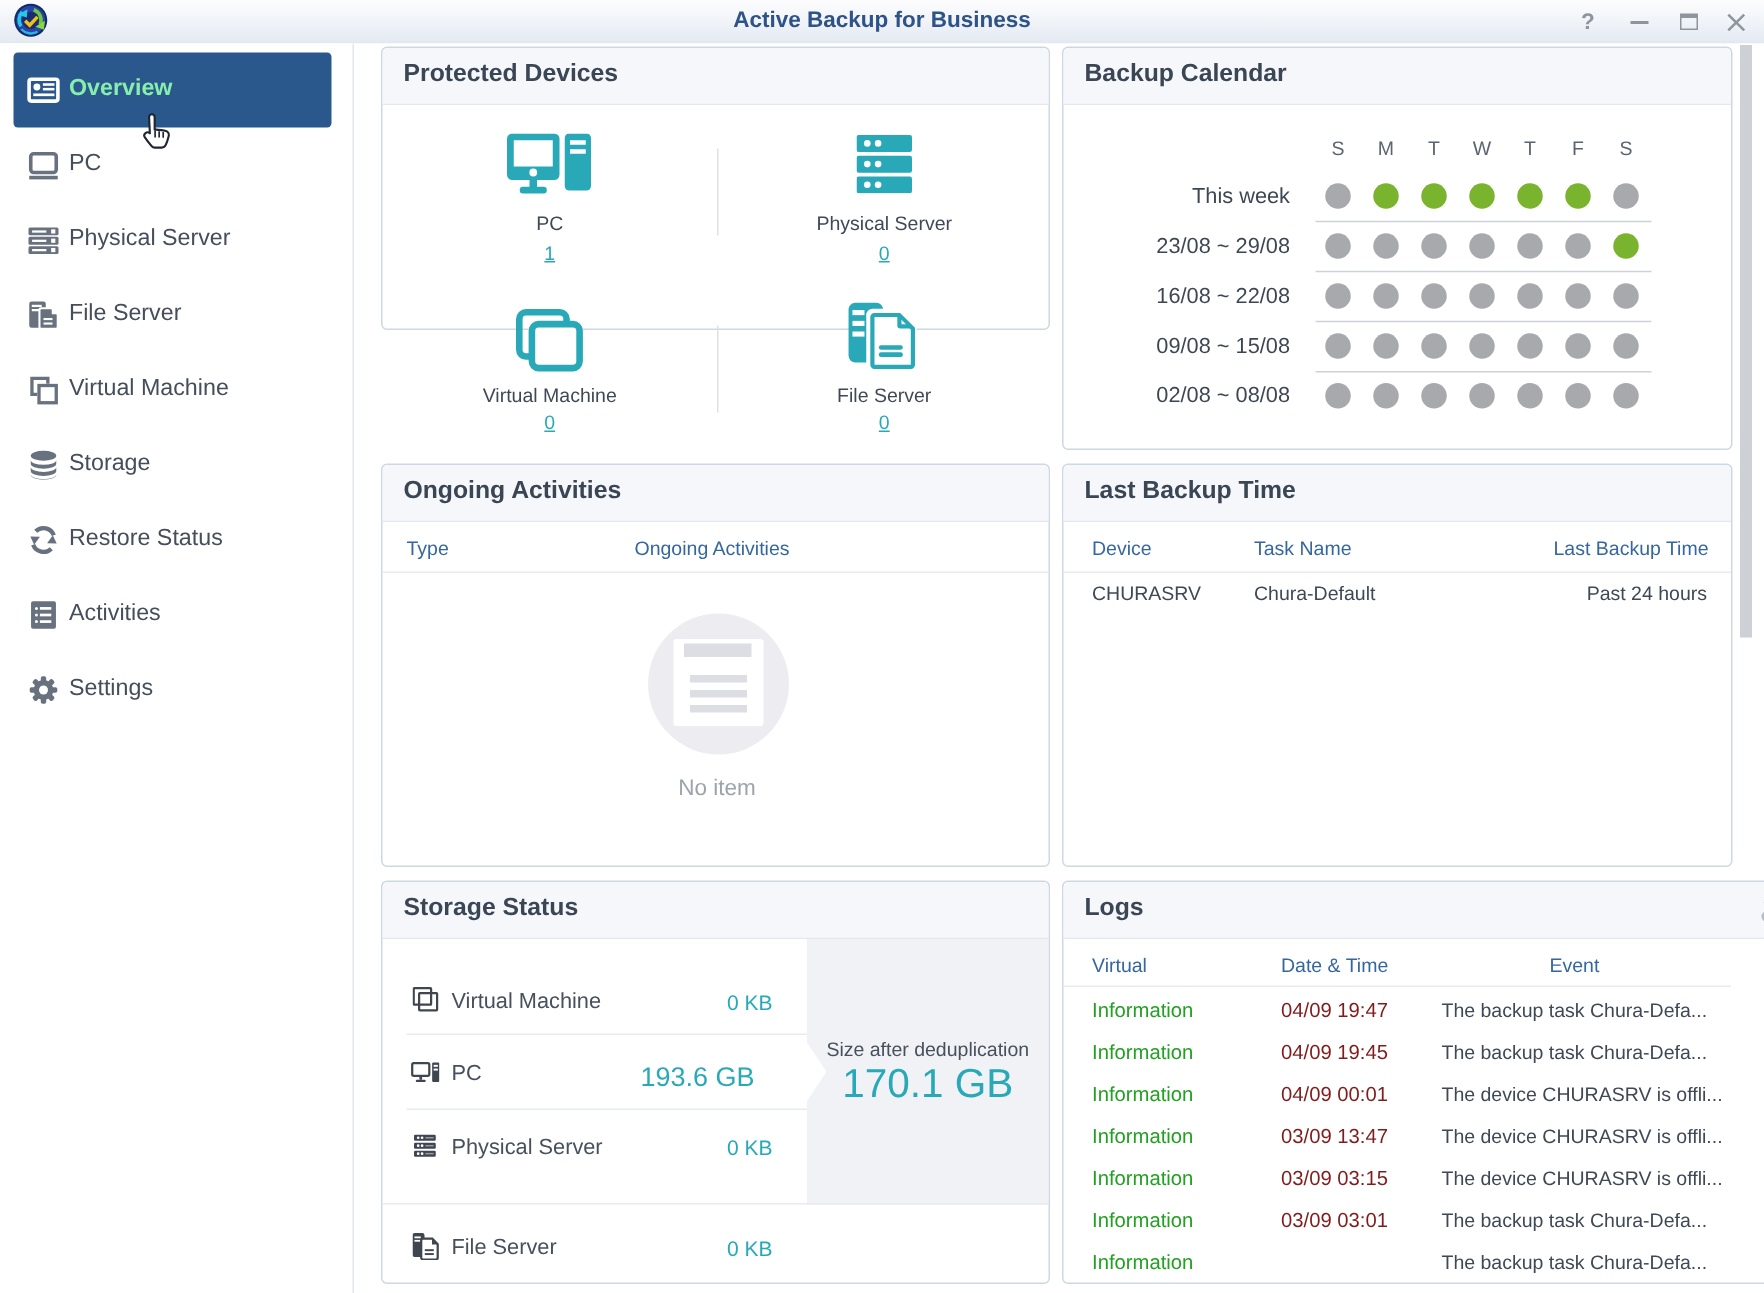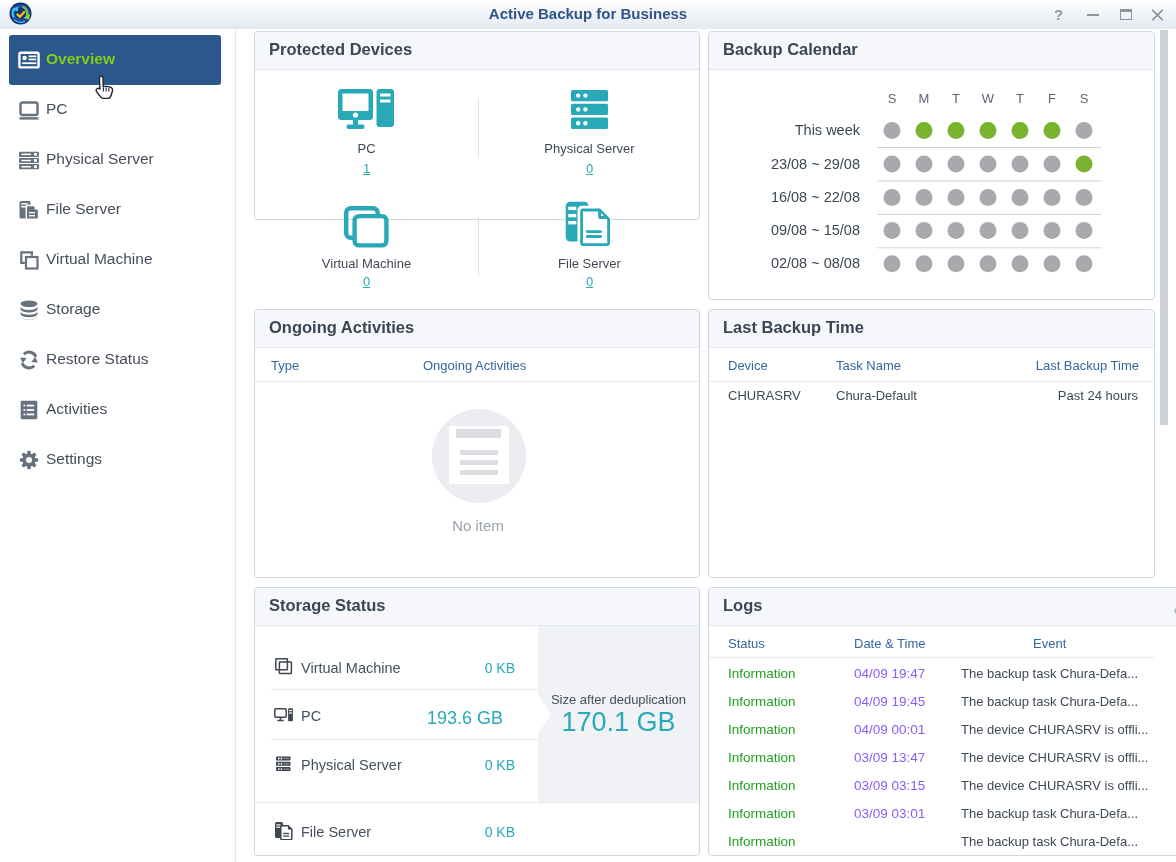--- a/index.html
+++ b/index.html
@@ -14,31 +14,31 @@
   font-size:15px; line-height:18px; font-weight:bold; color:#2e5487; }
 .winbtn { position:absolute; top:0; height:29px; color:#8e959d; }
 
 
 #sidebar { position:absolute; left:0; top:29px; width:236px; height:833px; background:#fff;
   border-right:1px solid #e3e6ea; z-index:5; }
 .mitem { position:absolute; left:9px; width:212px; height:50px; }
 .mitem .lbl { position:absolute; left:37px; top:14px; font-size:15.5px; line-height:19px; color:#454e5a; }
 .mitem .ic { position:absolute; left:9px; top:14px; width:22px; height:22px; }
 .mitem.sel { background:#2a578c; border-radius:3px; }
-.mitem.sel .lbl { color:#84cc16; font-weight:bold; }
+.mitem.sel .lbl { color:#86efac; font-weight:bold; }
 
 
 #main { position:absolute; left:0; top:29px; width:1176px; height:833px; background:#fff; }
 .card { position:absolute; background:#fff; border:1px solid #ccd8e2; border-radius:4px; }
 .card .hd { position:absolute; left:0; top:0; right:0; height:38px; background:#f5f7fa;
   border-bottom:1px solid #e2e8ef; border-radius:4px 4px 0 0; }
 .card .hd .t { position:absolute; left:14px; top:8px; font-size:16.5px; line-height:19px; font-weight:bold; color:#3a4654; }
 .colhd { position:absolute; font-size:13px; color:#35679f; }
 .cell13 { position:absolute; font-size:13px; color:#3f4956; white-space:nowrap; }
-.lcell { position:absolute; font-size:13.5px; color:#8b5cf6; white-space:nowrap; }
+.lcell { position:absolute; font-size:13.5px; color:#7f1d1d; white-space:nowrap; }
 .ecell { position:absolute; font-size:13px; color:#3f4956; white-space:nowrap; }
 .teal { color:#29a9b7; }
 .sep { position:absolute; background:#e8ebee; height:1px; }
 
 #scrollthumb { position:absolute; left:1160px; top:30px; width:8px; height:395px; background:#cdd0d4; }
 </style>
 </head>
 <body>
 <div id="app">
 
@@ -421,21 +421,21 @@
       <div class="abs" style="left:46px; top:236px; font-size:14.5px; color:#47505d;">File Server</div>
       <div class="abs teal" style="left:160px; top:236px; width:100px; text-align:right; font-size:14px;">0 KB</div>
     </div>
     <div class="card" id="card-logs" style="left:708px; top:558px; width:490px; height:269px;">
       <div class="hd">
           <div class="t">Logs</div>
         <svg class="abs" style="right:12px; top:13px;" width="12" height="14" viewBox="0 0 12 14">
           <path d="M2.5 0.5 H11.5 V9.5 L8.2 6.2 L4.5 10 Q3 12 3.5 13.5 Q0.5 11.5 1.5 8.5 L5.8 3.8 Z" fill="#b9bec5"></path>
         </svg>
       </div>
-      <div class="colhd" style="left:19px; top:48px;">Status</div>
+      <div class="colhd" style="left:19px; top:48px;">Virtual</div>
       <div class="colhd" style="left:145px; top:48px;">Date &amp; Time</div>
       <div class="colhd" style="left:324px; top:48px;">Event</div>
       <div class="sep" style="left:0; top:69px; width:445px;"></div>
       <div class="lcell" style="left:19px; top:78px; color:#22a022;">Information</div>
       <div class="lcell" style="left:145px; top:78px;">04/09 19:47</div>
       <div class="ecell" style="left:252px; top:78px;">The backup task Chura-Defa...</div>
       <div class="lcell" style="left:19px; top:106px; color:#22a022;">Information</div>
       <div class="lcell" style="left:145px; top:106px;">04/09 19:45</div>
       <div class="ecell" style="left:252px; top:106px;">The backup task Chura-Defa...</div>
       <div class="lcell" style="left:19px; top:134px; color:#22a022;">Information</div>

